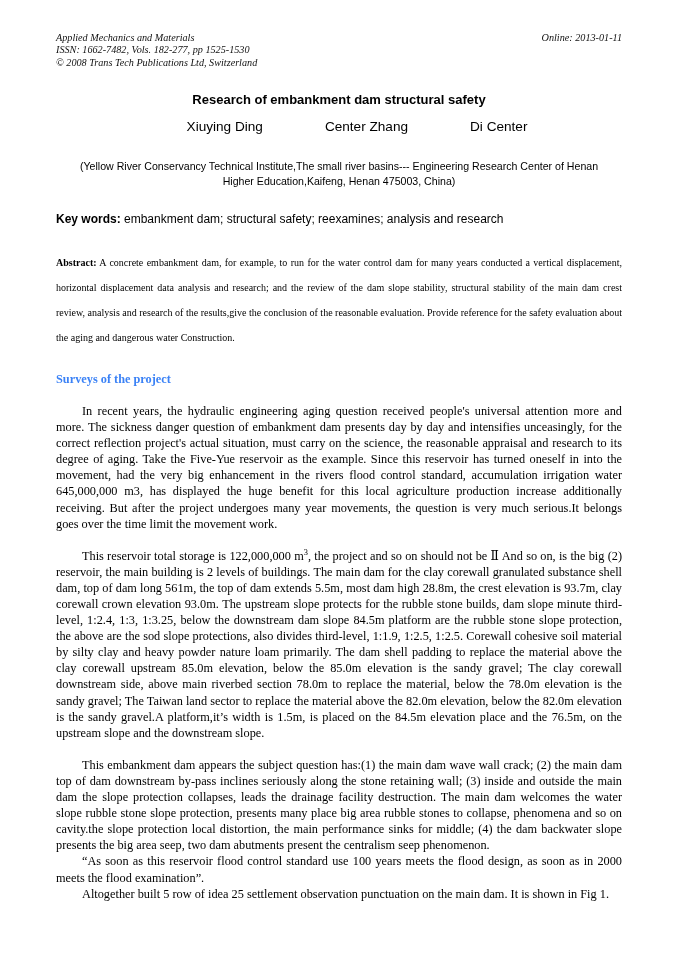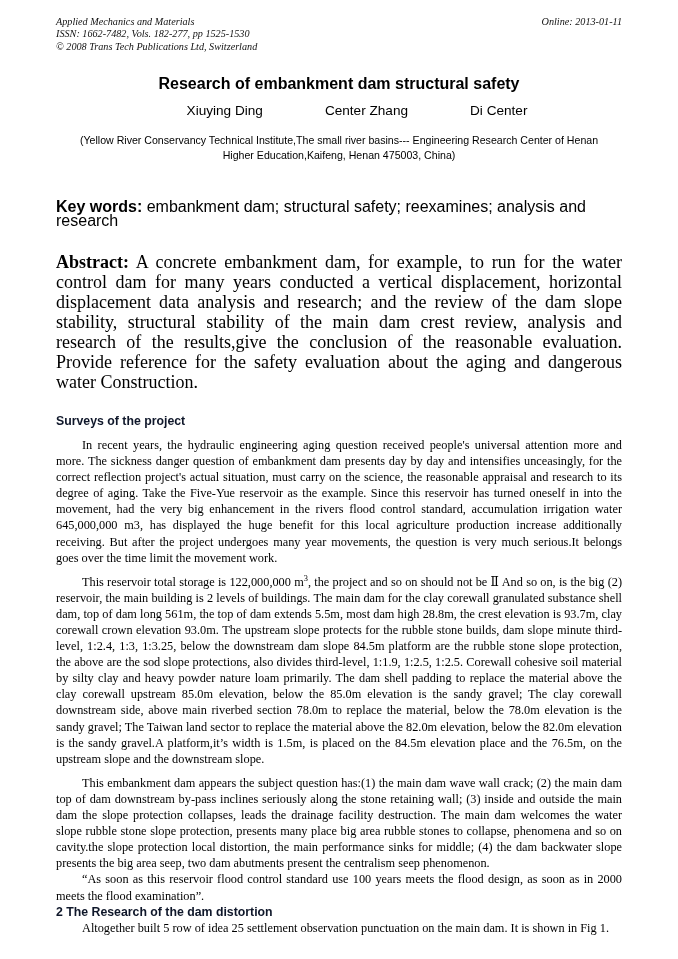--- a/index.html
+++ b/index.html
@@ -12,21 +12,21 @@
     width: 678px;
     height: 959px;
     background: #ffffff;
     overflow: hidden;
     box-sizing: border-box;
     padding: 0;
   }
   .content {
     position: absolute;
     left: 56px;
-    top: 16px;
+    top: 32px;
     width: 566px;
   }
 
   
   .runhead {
     font-family: "Liberation Serif", "DejaVu Serif", serif;
     font-style: italic;
     font-size: 10.2px;
     line-height: 12.3px;
     color: #111111;
@@ -37,21 +37,21 @@
     align-items: flex-start;
   }
   .runhead-left { text-align: left; }
   .runhead-right { text-align: center; white-space: nowrap; }
   .runhead-line { display: block; }
 
   
   .title {
     font-family: "Liberation Sans", "DejaVu Sans", sans-serif;
     font-weight: bold;
-    font-size: 16px;
+    font-size: 13px;
     line-height: 18px;
     text-align: center;
     color: #000000;
     margin-top: 22px;
   }
 
   
   .authors {
     font-family: "Liberation Sans", "DejaVu Sans", sans-serif;
     font-size: 13.6px;
@@ -63,71 +63,71 @@
   .author-name { white-space: nowrap; margin-left: 36px; }
   .author-gap { display: inline-block; width: 26px; }
 
   
   .affiliation {
     font-family: "Liberation Sans", "DejaVu Sans", sans-serif;
     font-size: 10.6px;
     line-height: 15.5px;
     text-align: center;
     color: #000000;
-    margin-top: 13px;
+    margin-top: 23px;
     padding: 0 12px;
   }
 
   
   .keywords {
     font-family: "Liberation Sans", "DejaVu Sans", sans-serif;
-    font-size: 16px;
+    font-size: 12px;
     line-height: 14px;
     color: #000000;
-    margin-top: 36px;
+    margin-top: 22px;
   }
   .keywords .lead {
     font-weight: bold;
   }
 
   
   .abstract {
     font-family: "Liberation Serif", "DejaVu Serif", serif;
-    font-size: 18px;
-    line-height: 20px;
+    font-size: 10px;
+    line-height: 25px;
     color: #000000;
     text-align: justify;
     margin-top: 24px;
   }
   .abstract .lead {
     font-weight: bold;
   }
 
   
   .section-heading {
-    font-family: Liberation Sans, sans-serif;
+    font-family: Liberation Serif, serif;
     font-weight: bold;
     font-size: 12.3px;
     line-height: 16.1px;
-    color: #0f172a;
+    color: #3b82f6;
     margin-top: 21px;
   }
   .section-heading.tight {
     margin-top: 0;
   }
 
   
   .body-par {
     font-family: "Liberation Serif", "DejaVu Serif", serif;
     font-size: 12.3px;
     line-height: 16.1px;
     color: #000000;
     text-align: justify;
     text-indent: 26px;
-    margin-top: 8px;
+    margin-top: 16px;
   }
   .body-par.flush { margin-top: 0; }
   sup {
     font-size: 0.68em;
     vertical-align: super;
     line-height: 0;
   }
 </style>
 </head>
 <body>
@@ -165,18 +165,17 @@
     <div class="section-heading">Surveys of the project</div>
 
     <div class="body-par">In recent years, the hydraulic engineering aging question received people's universal attention more and more. The sickness danger question of embankment dam presents day by day and intensifies unceasingly, for the correct reflection project's actual situation, must carry on the science, the reasonable appraisal and research to its degree of aging. Take the Five-Yue reservoir as the example. Since this reservoir has turned oneself in into the movement, had the very big enhancement in the rivers flood control standard, accumulation irrigation water 645,000,000 m3, has displayed the huge benefit for this local agriculture production increase additionally receiving. But after the project undergoes many year movements, the question is very much serious.It belongs goes over the time limit the movement work.</div>
 
     <div class="body-par"><span>This reservoir total storage is 122,000,000 m</span><sup>3</sup><span>, the project and so on should not be Ⅱ And so on, is the big (2) reservoir, the main building is 2 levels of buildings. The main dam for the clay corewall granulated substance shell dam, top of dam long 561m, the top of dam extends 5.5m, most dam high 28.8m, the crest elevation is 93.7m, clay corewall crown elevation 93.0m. The upstream slope protects for the rubble stone builds, dam slope minute third-level, 1:2.4, 1:3, 1:3.25, below the downstream dam slope 84.5m platform are the rubble stone slope protection, the above are the sod slope protections, also divides third-level, 1:1.9, 1:2.5, 1:2.5. Corewall cohesive soil material by silty clay and heavy powder nature loam primarily. The dam shell padding to replace the material above the clay corewall upstream 85.0m elevation, below the 85.0m elevation is the sandy gravel; The clay corewall downstream side, above main riverbed section 78.0m to replace the material, below the 78.0m elevation is the sandy gravel; The Taiwan land sector to replace the material above the 82.0m elevation, below the 82.0m elevation is the sandy gravel.A platform,it’s width is 1.5m, is placed on the 84.5m elevation place and the 76.5m, on the upstream slope and the downstream slope.</span></div>
 
     <div class="body-par">This embankment dam appears the subject question has:(1) the main dam wave wall crack; (2) the main dam top of dam downstream by-pass inclines seriously along the stone retaining wall; (3) inside and outside the main dam the slope protection collapses, leads the drainage facility destruction. The main dam welcomes the water slope rubble stone slope protection, presents many place big area rubble stones to collapse, phenomena and so on cavity.the slope protection local distortion, the main performance sinks for middle; (4) the dam backwater slope presents the big area seep, two dam abutments present the centralism seep phenomenon.</div>
 
     <div class="body-par flush">“As soon as this reservoir flood control standard use 100 years meets the flood design, as soon as in 2000 meets the flood examination”.</div>
 
-    <div class="section-heading tight">2 The Research of the dam distortion</div>
 
     <div class="body-par flush">Altogether built 5 row of idea 25 settlement observation punctuation on the main dam. It is shown in Fig 1.</div>
 
   </div>
 </div>
 
 </body></html>

